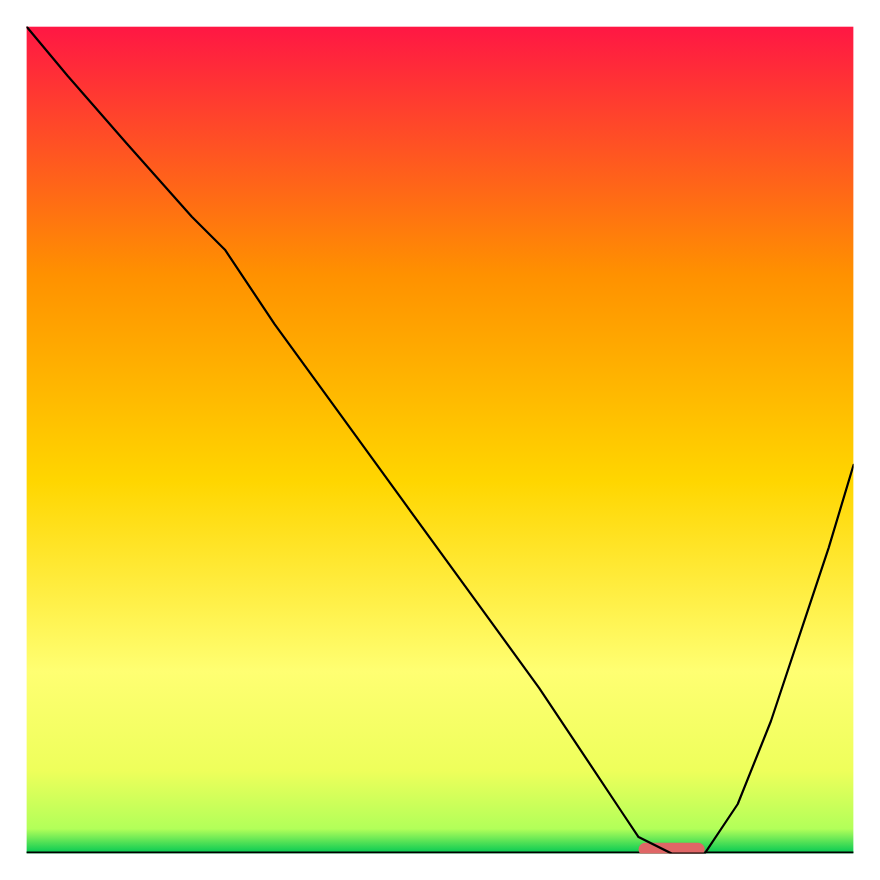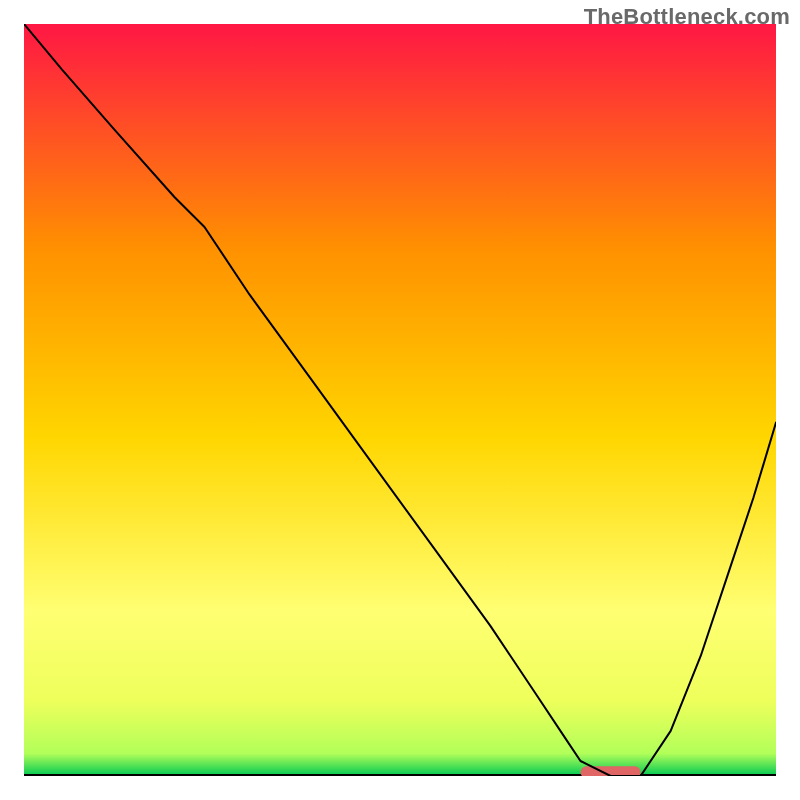--- a/index.html
+++ b/index.html
@@ -35,21 +35,20 @@
   }
   svg {
     display: block;
   }
 </style>
 </head>
 <body>
 
 <div class="chart-container">
 
-  <div class="watermark">TheBottleneck.com</div>
 
   <div class="plot-area">
     <svg id="chart-svg" width="752" height="752" viewBox="0 0 752 752" preserveAspectRatio="none">
       <defs>
         <linearGradient id="bg-grad" x1="0" y1="0" x2="0" y2="1">
           <stop id="g0" offset="0%" stop-color="#ff1744"></stop>
           <stop id="g1" offset="30%" stop-color="#ff9100"></stop>
           <stop id="g2" offset="55%" stop-color="#ffd600"></stop>
           <stop id="g3" offset="78%" stop-color="#ffff72"></stop>
           <stop id="g4" offset="90%" stop-color="#eeff5b"></stop>

